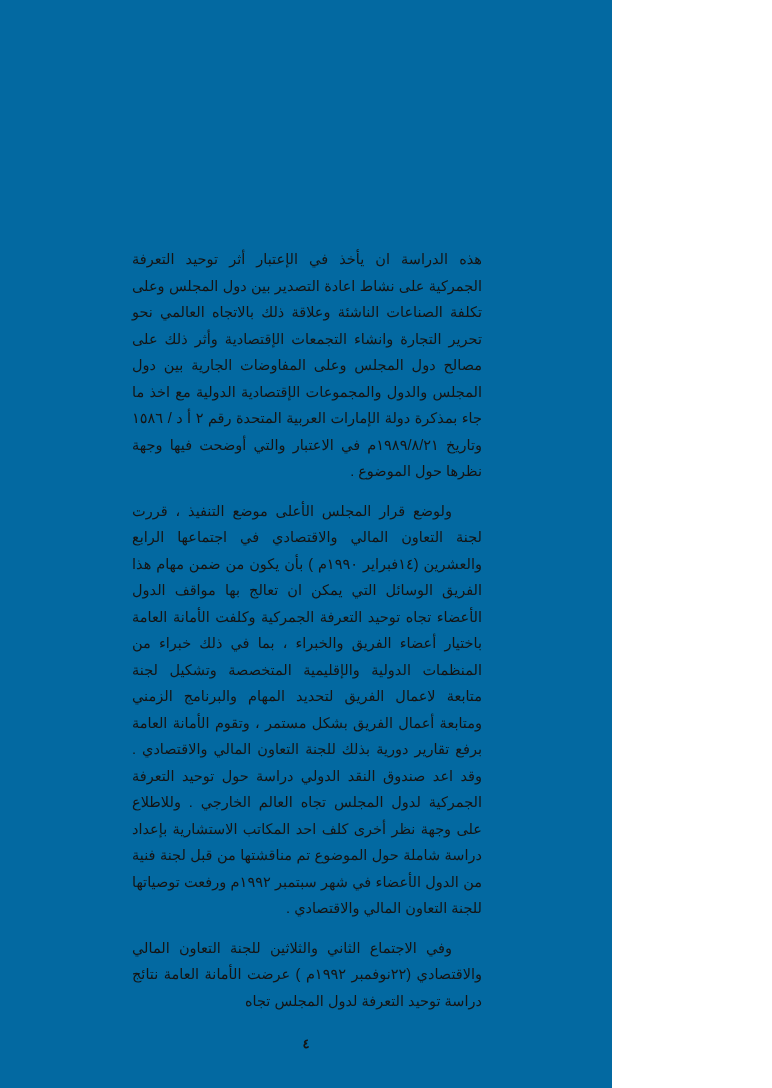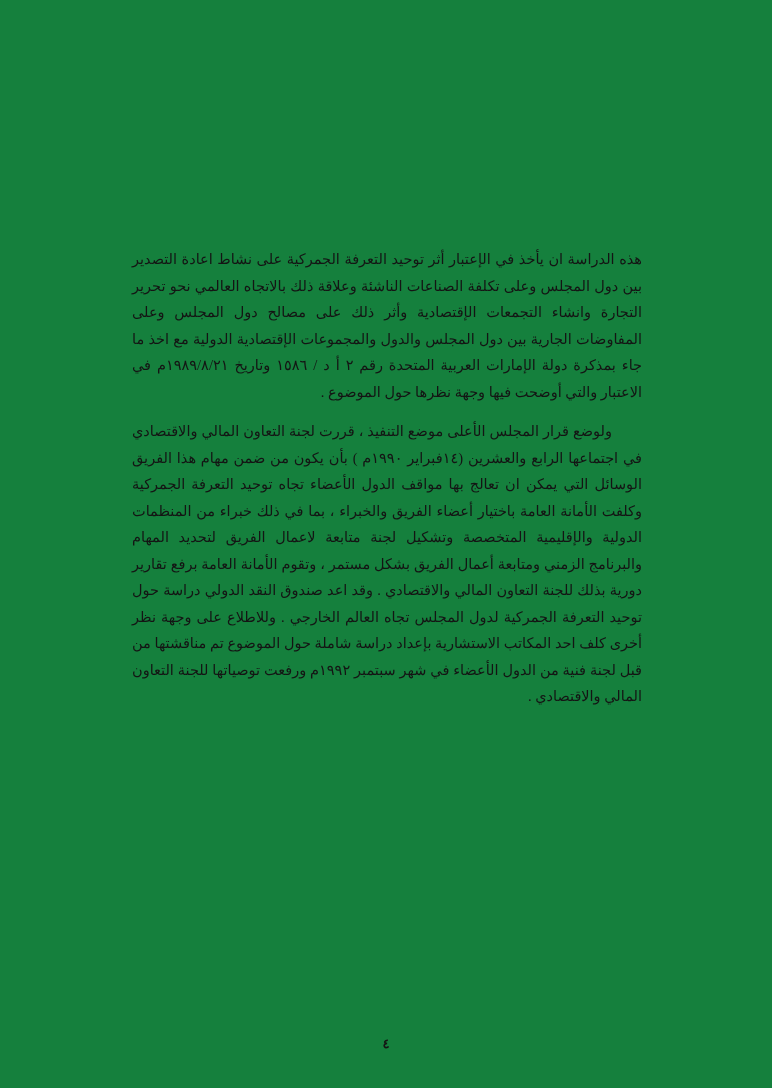--- a/index.html
+++ b/index.html
@@ -2,26 +2,26 @@
 <html lang="ar"><head>
 <meta charset="utf-8">
 <style>
   html, body {
     margin: 0;
     padding: 0;
     background: #ffffff;
   }
   .page {
     position: relative;
-    width: 772px;
+    width: 612px;
     height: 1088px;
-    background: #15803d;
+    background: #0369a1;
     overflow: hidden;
     box-sizing: border-box;
-    font-family: Liberation Serif, serif;
+    font-family: Liberation Sans, sans-serif;
   }
   .text-block {
     position: absolute;
     top: 246px;
     right: 130px;
     left: 132px;
     direction: rtl;
     text-align: justify;
     color: #141414;
     font-size: 14.5px;
@@ -47,15 +47,16 @@
     font-weight: bold;
   }
 </style>
 </head>
 <body>
 
 <div class="page">
   <div class="text-block">
     <p class="para">هذه الدراسة ان يأخذ في الإعتبار أثر توحيد التعرفة الجمركية على نشاط اعادة التصدير بين دول المجلس وعلى تكلفة الصناعات الناشئة وعلاقة ذلك بالاتجاه العالمي نحو تحرير التجارة وانشاء التجمعات الإقتصادية وأثر ذلك على مصالح دول المجلس وعلى المفاوضات الجارية بين دول المجلس والدول والمجموعات الإقتصادية الدولية مع اخذ ما جاء بمذكرة دولة الإمارات العربية المتحدة رقم ٢ أ د / ١٥٨٦ وتاريخ ١٩٨٩/٨/٢١م في الاعتبار والتي أوضحت فيها وجهة نظرها حول الموضوع .</p>
     <p class="para indented">ولوضع قرار المجلس الأعلى موضع التنفيذ ، قررت لجنة التعاون المالي والاقتصادي في اجتماعها الرابع والعشرين (١٤فبراير ١٩٩٠م ) بأن يكون من ضمن مهام هذا الفريق الوسائل التي يمكن ان تعالج بها مواقف الدول الأعضاء تجاه توحيد التعرفة الجمركية وكلفت الأمانة العامة باختيار أعضاء الفريق والخبراء ، بما في ذلك خبراء من المنظمات الدولية والإقليمية المتخصصة وتشكيل لجنة متابعة لاعمال الفريق لتحديد المهام والبرنامج الزمني ومتابعة أعمال الفريق بشكل مستمر ، وتقوم الأمانة العامة برفع تقارير دورية بذلك للجنة التعاون المالي والاقتصادي . وقد اعد صندوق النقد الدولي دراسة حول توحيد التعرفة الجمركية لدول المجلس تجاه العالم الخارجي . وللاطلاع على وجهة نظر أخرى كلف احد المكاتب الاستشارية بإعداد دراسة شاملة حول الموضوع تم مناقشتها من قبل لجنة فنية من الدول الأعضاء في شهر سبتمبر ١٩٩٢م ورفعت توصياتها للجنة التعاون المالي والاقتصادي .</p>
+    <p class="para indented">وفي الاجتماع الثاني والثلاثين للجنة التعاون المالي والاقتصادي (٢٢نوفمبر ١٩٩٢م ) عرضت الأمانة العامة نتائج دراسة توحيد التعرفة لدول المجلس تجاه</p>
   </div>
   <div class="page-number">٤</div>
 </div>
 
 </body></html>

